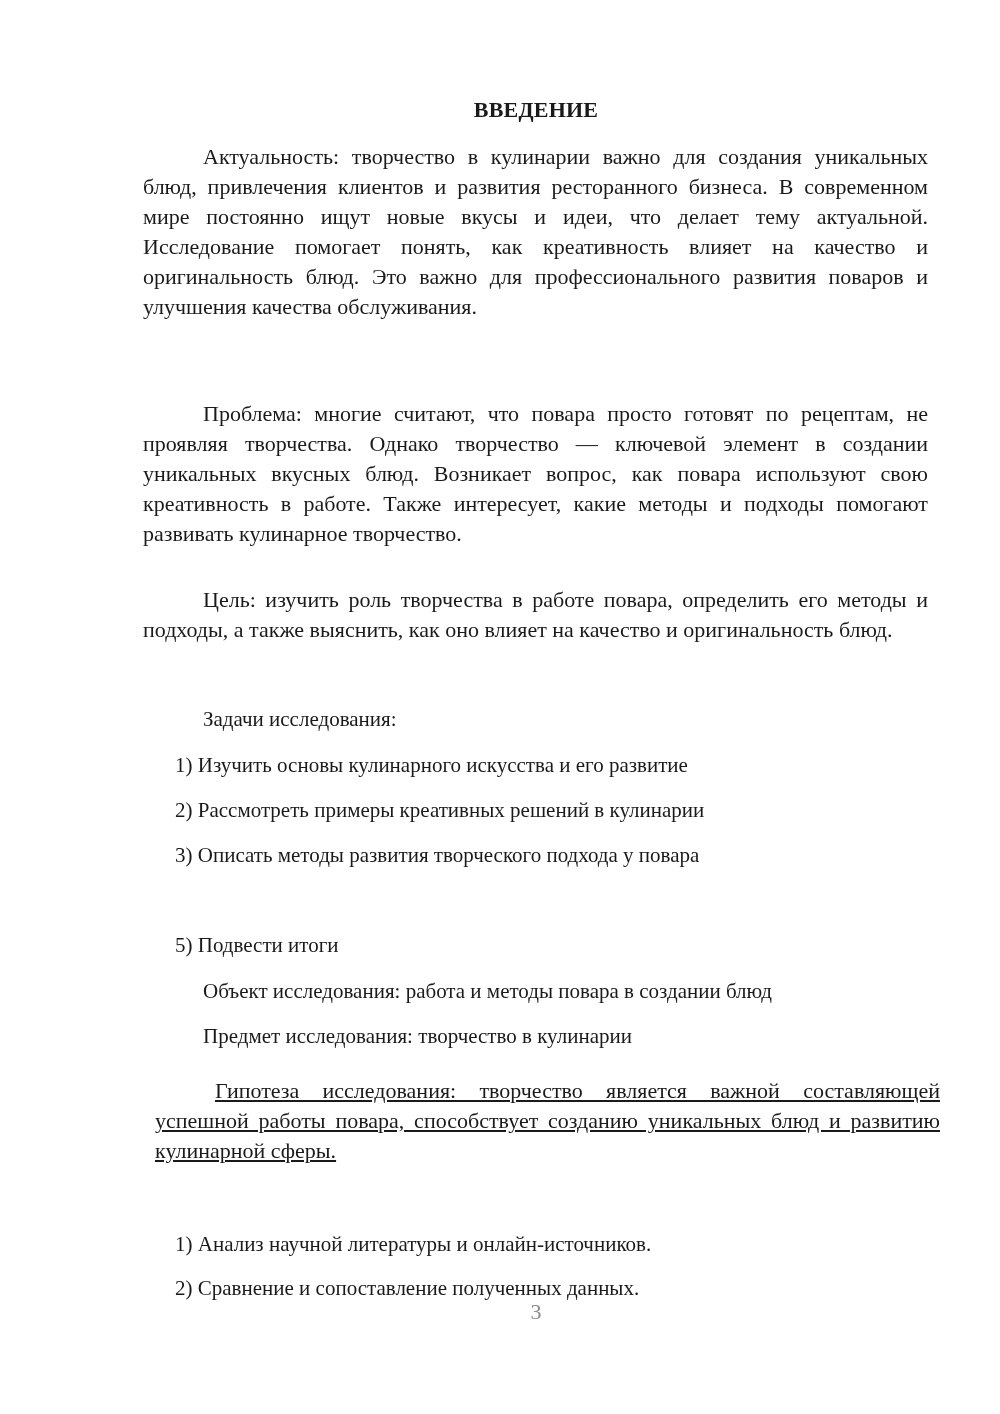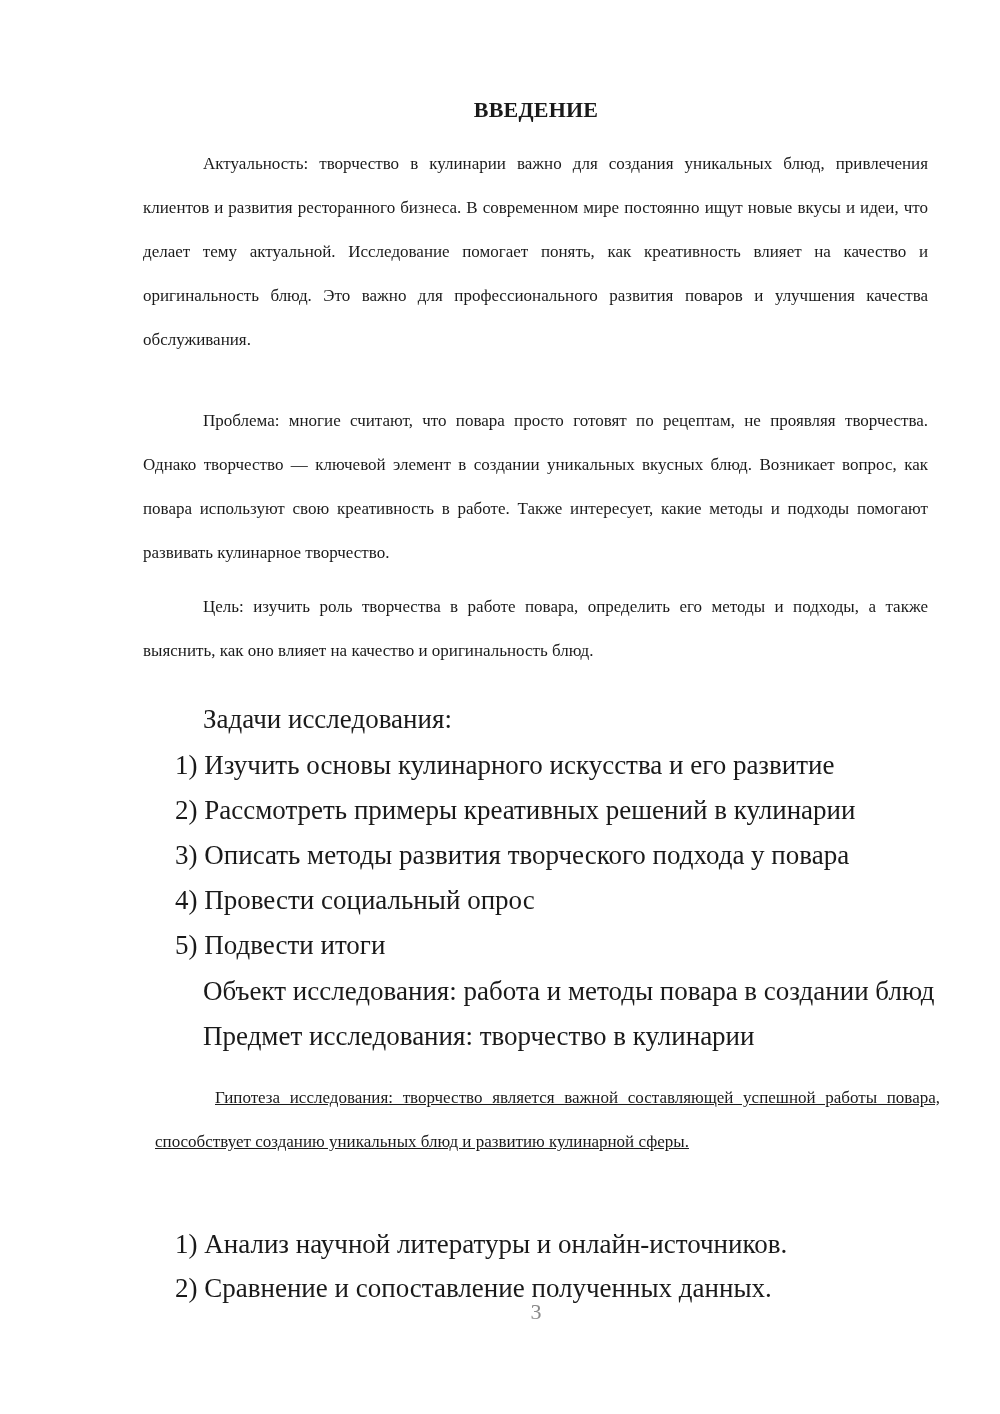--- a/index.html
+++ b/index.html
@@ -30,28 +30,28 @@
       text-align: center;
       font-weight: bold;
       font-size: 22px;
       line-height: 28px;
       letter-spacing: 0.2px;
     }
     .para {
       position: absolute;
       left: 143px;
       width: 785px;
-      font-size: 17px;
-      line-height: 44px;
+      font-size: 22px;
+      line-height: 30px;
       text-align: justify;
       text-indent: 60px;
     }
     .line {
       position: absolute;
-      font-size: 27px;
+      font-size: 21px;
       line-height: 30px;
       white-space: nowrap;
     }
     .indent-line { left: 203px; }
     .list-line { left: 175px; }
     .page-number {
       position: absolute;
       top: 1298px;
       left: 0;
       width: 1072px;
@@ -72,21 +72,20 @@
 
   <p class="para" style="top:399px; margin:0;">Проблема: многие считают, что повара просто готовят по рецептам, не проявляя творчества. Однако творчество — ключевой элемент в создании уникальных вкусных блюд. Возникает вопрос, как повара используют свою креативность в работе. Также интересует, какие методы и подходы помогают развивать кулинарное творчество.</p>
 
   <p class="para" style="top:585px; margin:0;">Цель: изучить роль творчества в работе повара, определить его методы и подходы, а также выяснить, как оно влияет на качество и оригинальность блюд.</p>
 
   <div class="line indent-line" style="top:704px;">Задачи исследования:</div>
 
   <div class="line list-line" style="top:750px;">1) Изучить основы кулинарного искусства и его развитие</div>
   <div class="line list-line" style="top:795px;">2) Рассмотреть примеры креативных решений в кулинарии</div>
   <div class="line list-line" style="top:840px;">3) Описать методы развития творческого подхода у повара</div>
-  <div class="line list-line" style="top:885px;">4) Провести социальный опрос</div>
   <div class="line list-line" style="top:930px;">5) Подвести итоги</div>
 
   <div class="line indent-line" style="top:1021px;">Предмет исследования: творчество в кулинарии</div>
 
   <div class="line indent-line" style="top:976px;">Объект исследования: работа и методы повара в создании блюд</div>
 
   <p class="para" style="top:1064px; margin:12px;text-decoration:underline;">Гипотеза исследования: творчество является важной составляющей успешной работы повара, способствует созданию уникальных блюд и развитию кулинарной сферы.</p>
 
 
   <div class="line list-line" style="top:1229px;">1) Анализ научной литературы и онлайн-источников.</div>

